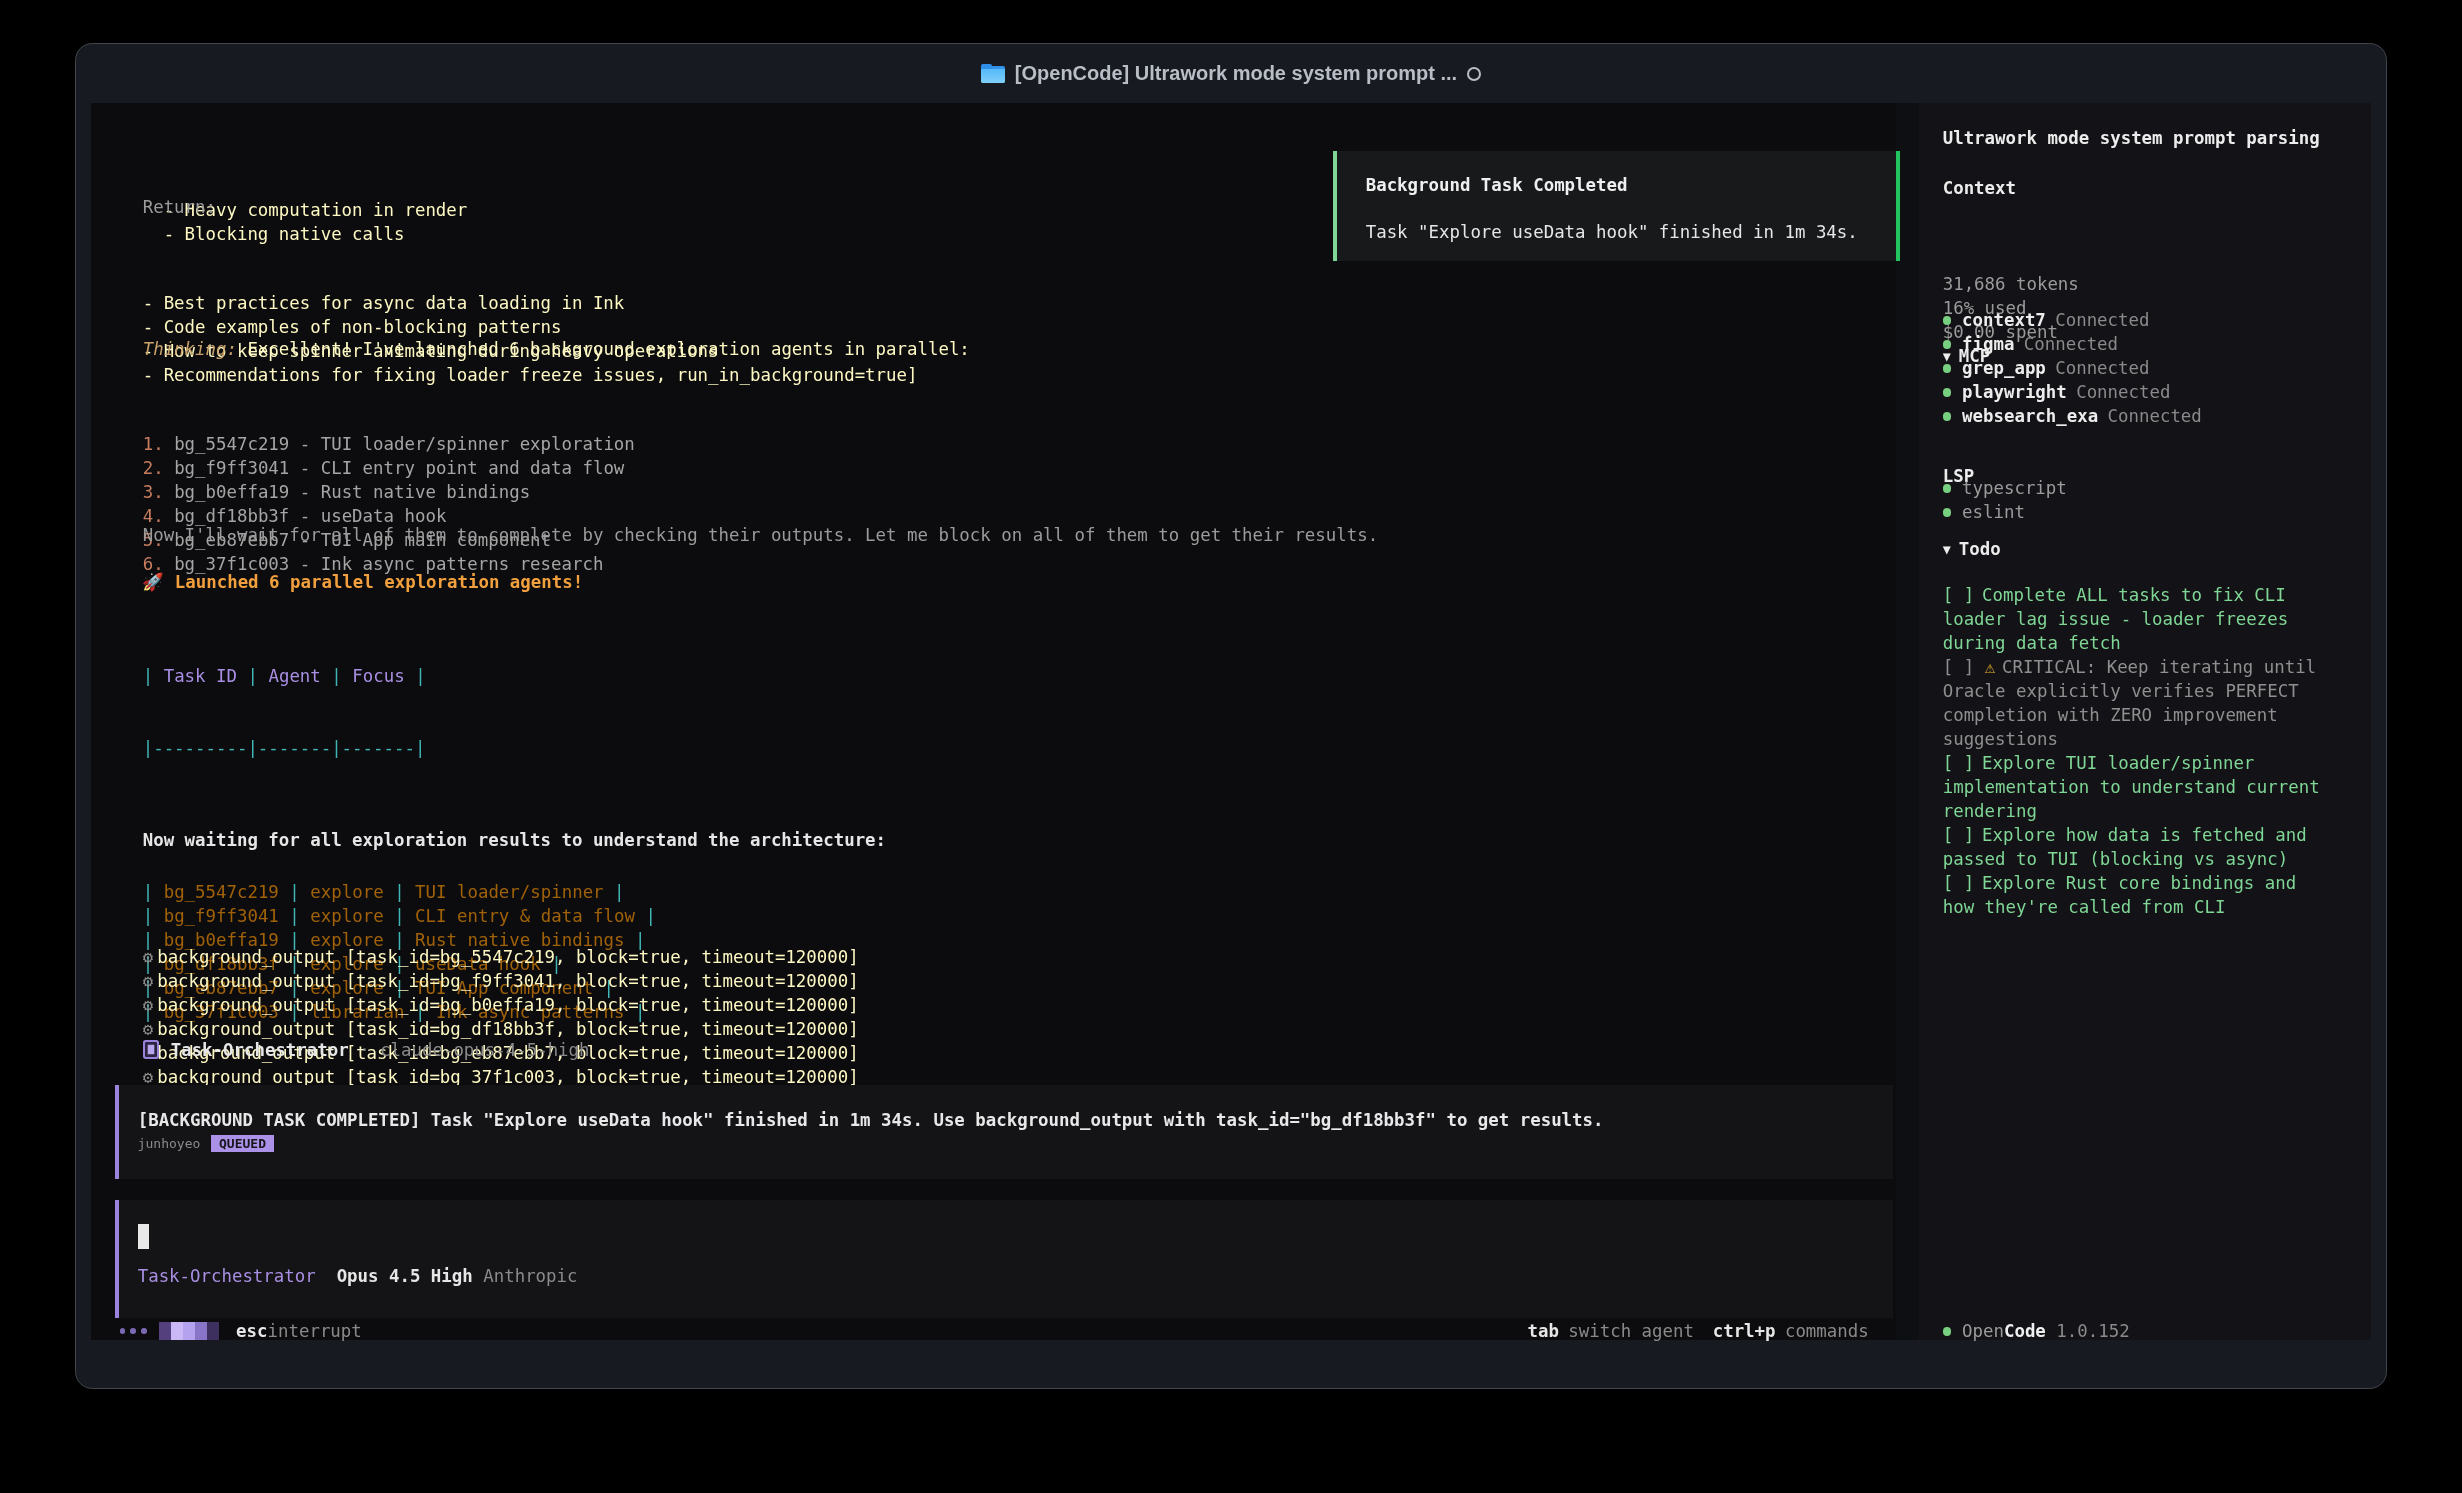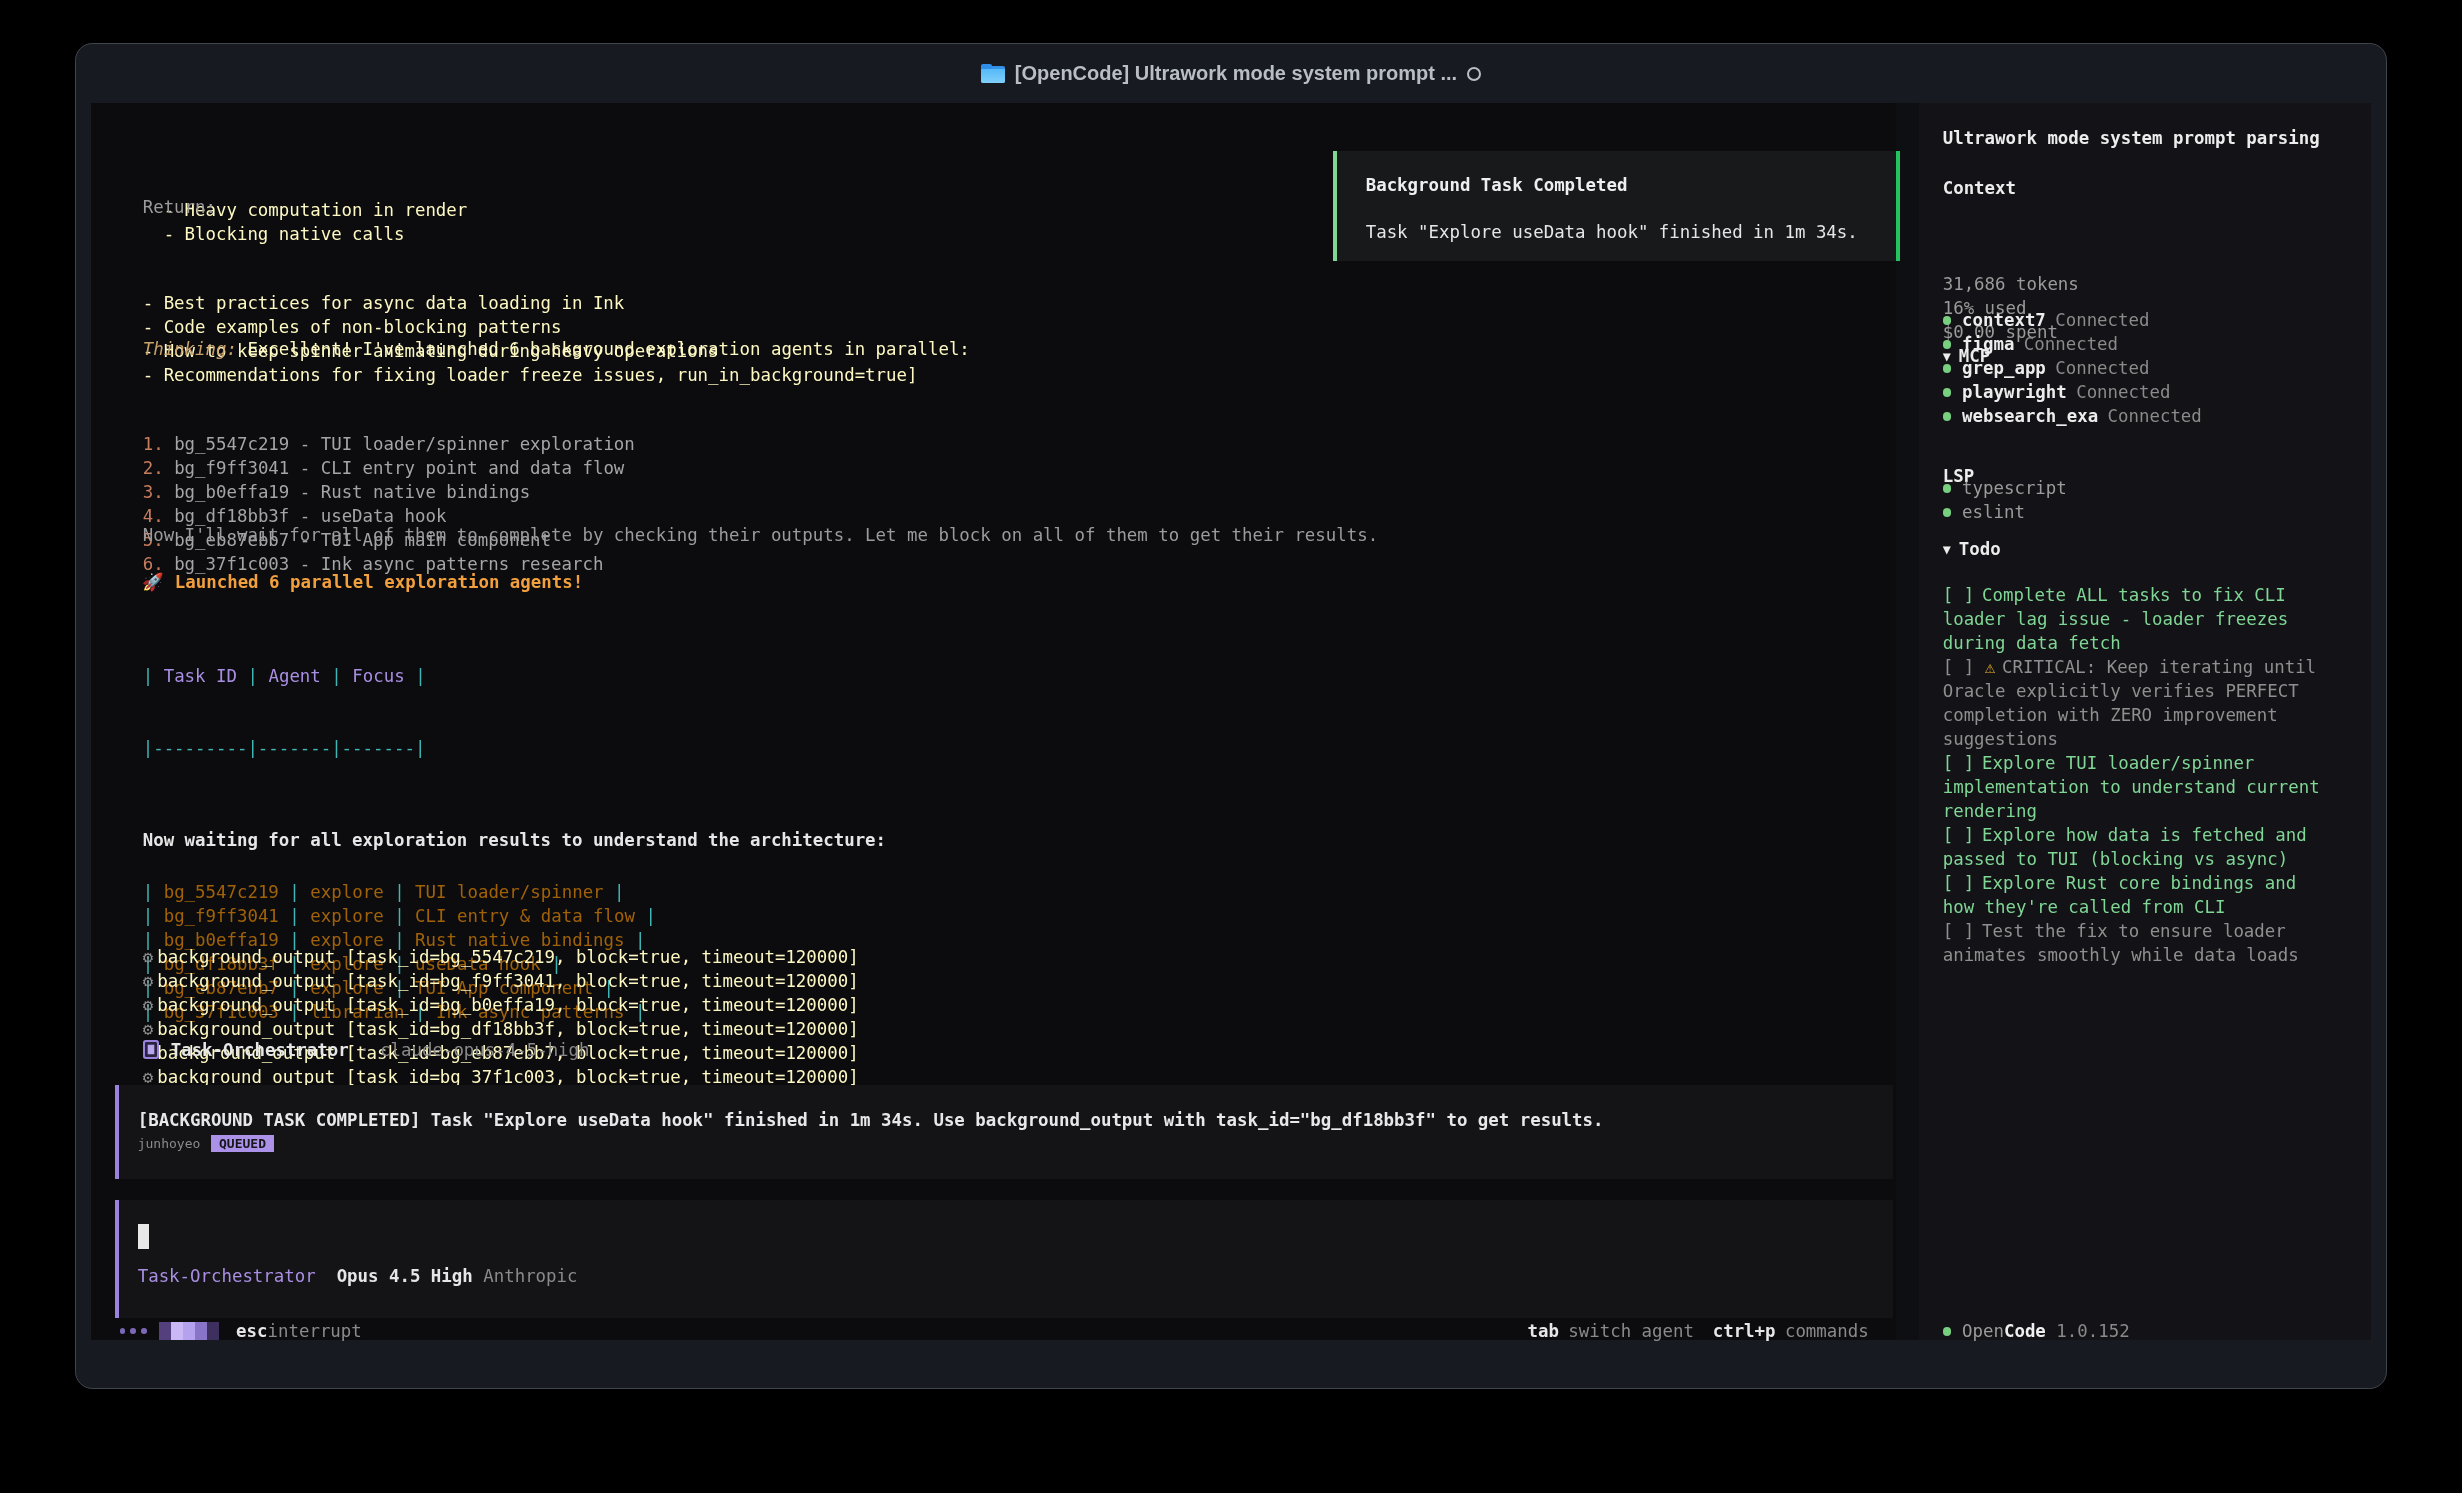--- a/index.html
+++ b/index.html
@@ -240,21 +240,20 @@
         </div>
 
       <div class="sline shead" style="top:434px;"><span class="tri">▼</span><span>Todo</span></div>
       <div id="todo-list">
 
       <div class="todo-item green"><span class="todo-box">[ ]</span><span>Complete ALL tasks to fix CLI loader lag issue - loader freezes during data fetch</span></div>
           <div class="todo-item gray"><span class="todo-box">[ ]</span><span class="warn-ico">⚠</span><span>CRITICAL: Keep iterating until Oracle explicitly verifies PERFECT completion with ZERO improvement suggestions</span></div>
           <div class="todo-item green"><span class="todo-box">[ ]</span><span>Explore TUI loader/spinner implementation to understand current rendering</span></div>
           <div class="todo-item green"><span class="todo-box">[ ]</span><span>Explore how data is fetched and passed to TUI (blocking vs async)</span></div>
           <div class="todo-item green"><span class="todo-box">[ ]</span><span>Explore Rust core bindings and how they're called from CLI</span></div>
-          <div class="todo-item gray"><span class="todo-box">[ ]</span><span>Test the fix to ensure loader animates smoothly while data loads</span></div>
         </div>
 
       <div id="sidebar-footer"><span class="dot"></span><span class="brand-light">Open</span><span class="brand-bold">Code</span><span class="version"> </span><span class="version">1.0.152</span></div>
 
     </div>
   </div>
 </div>
 
 
 </body></html>

